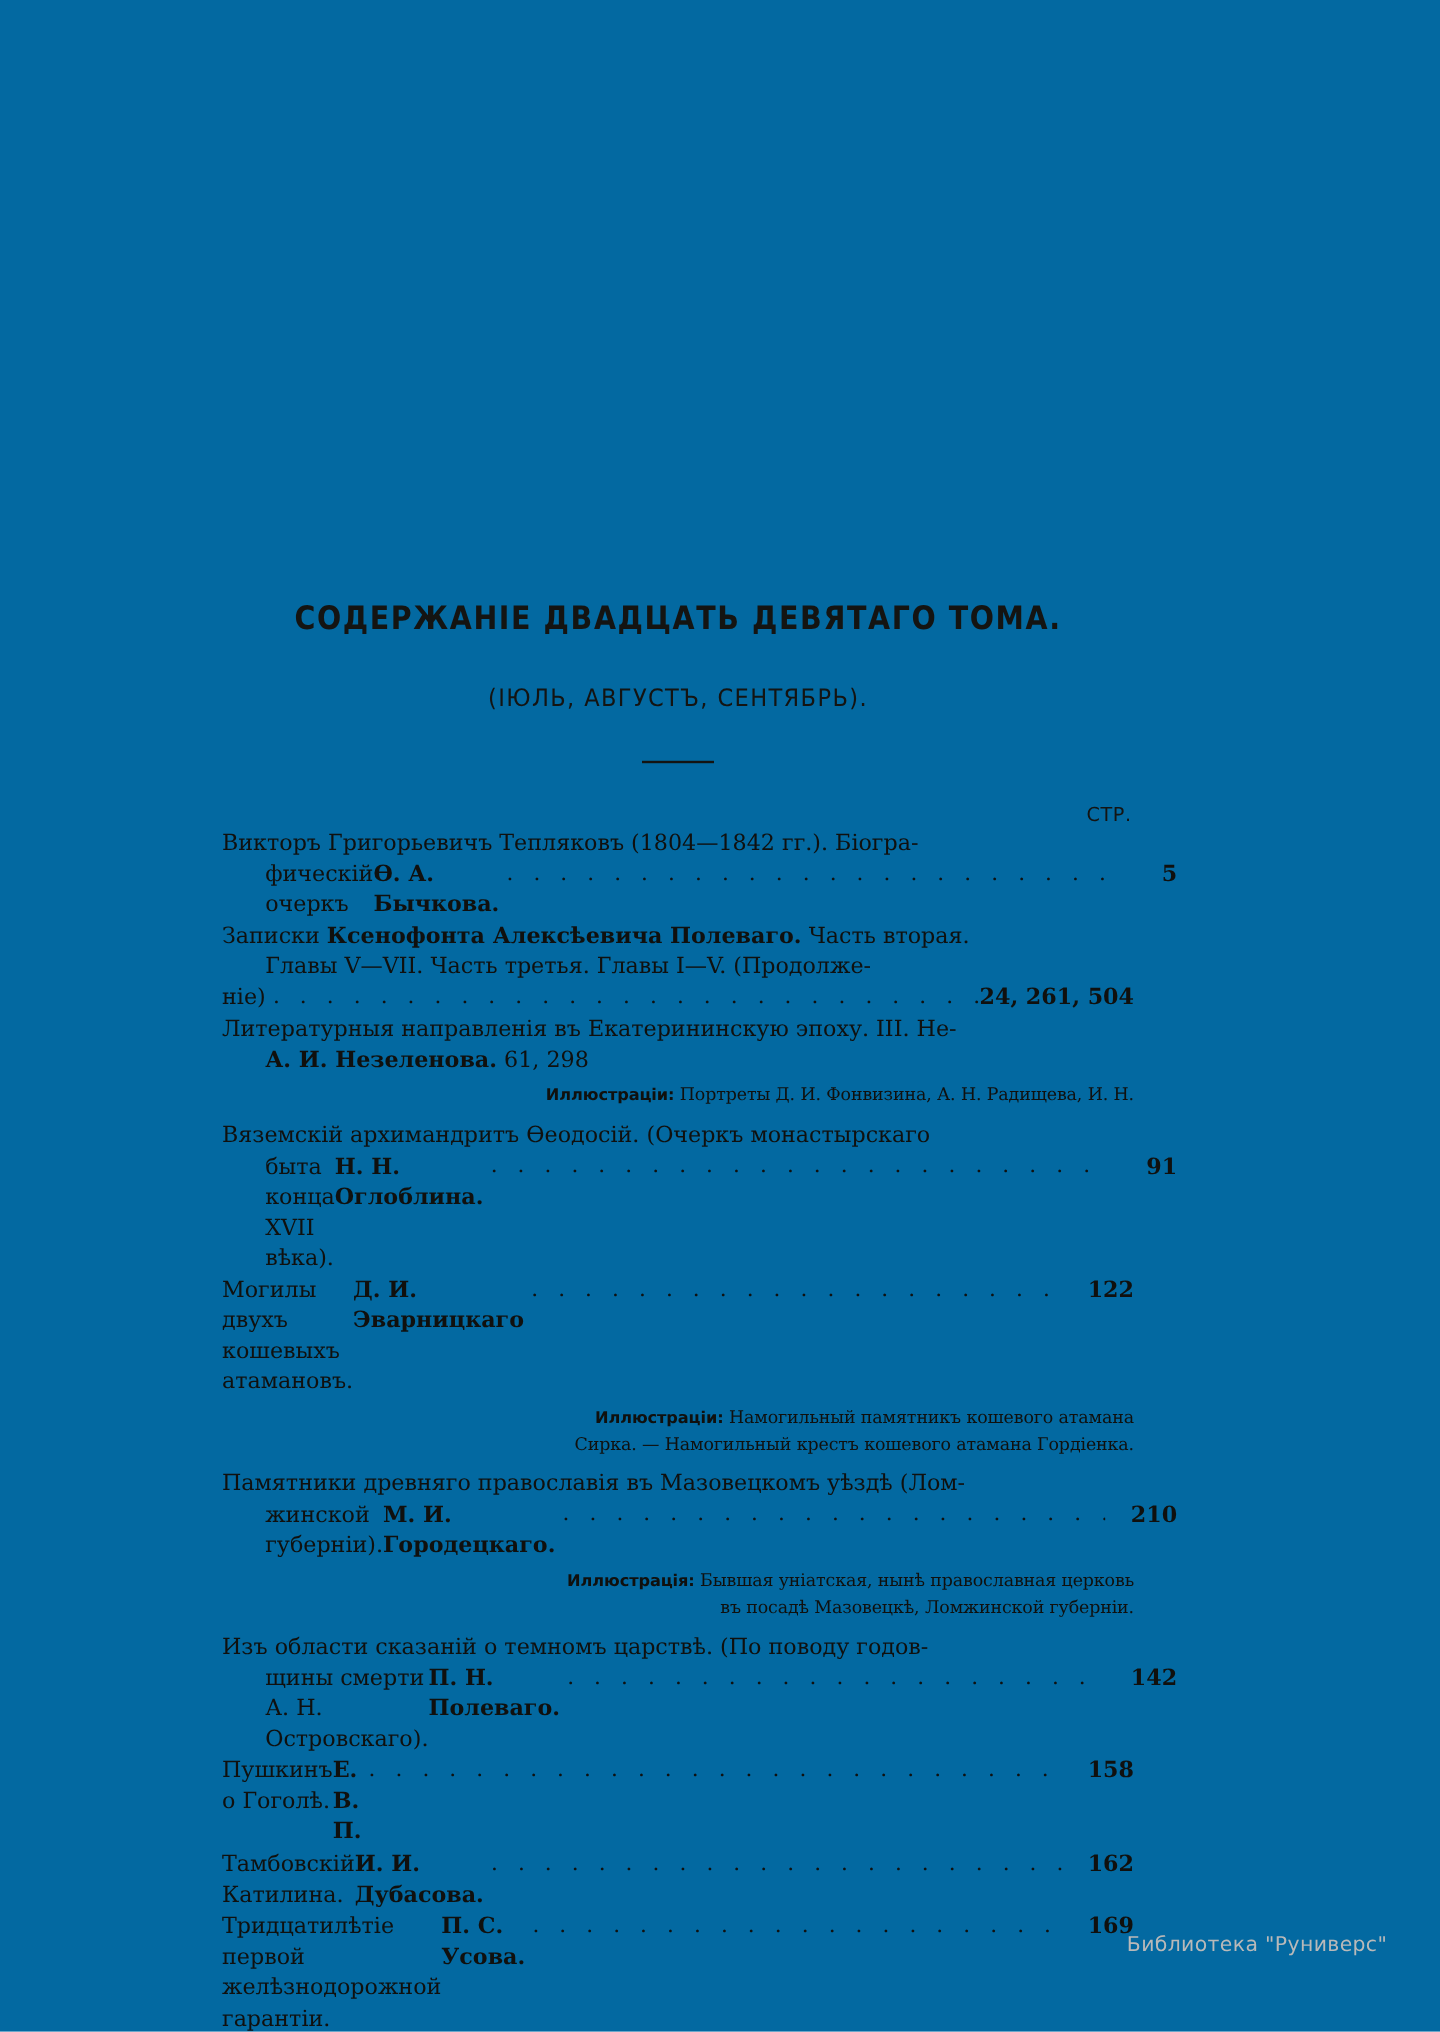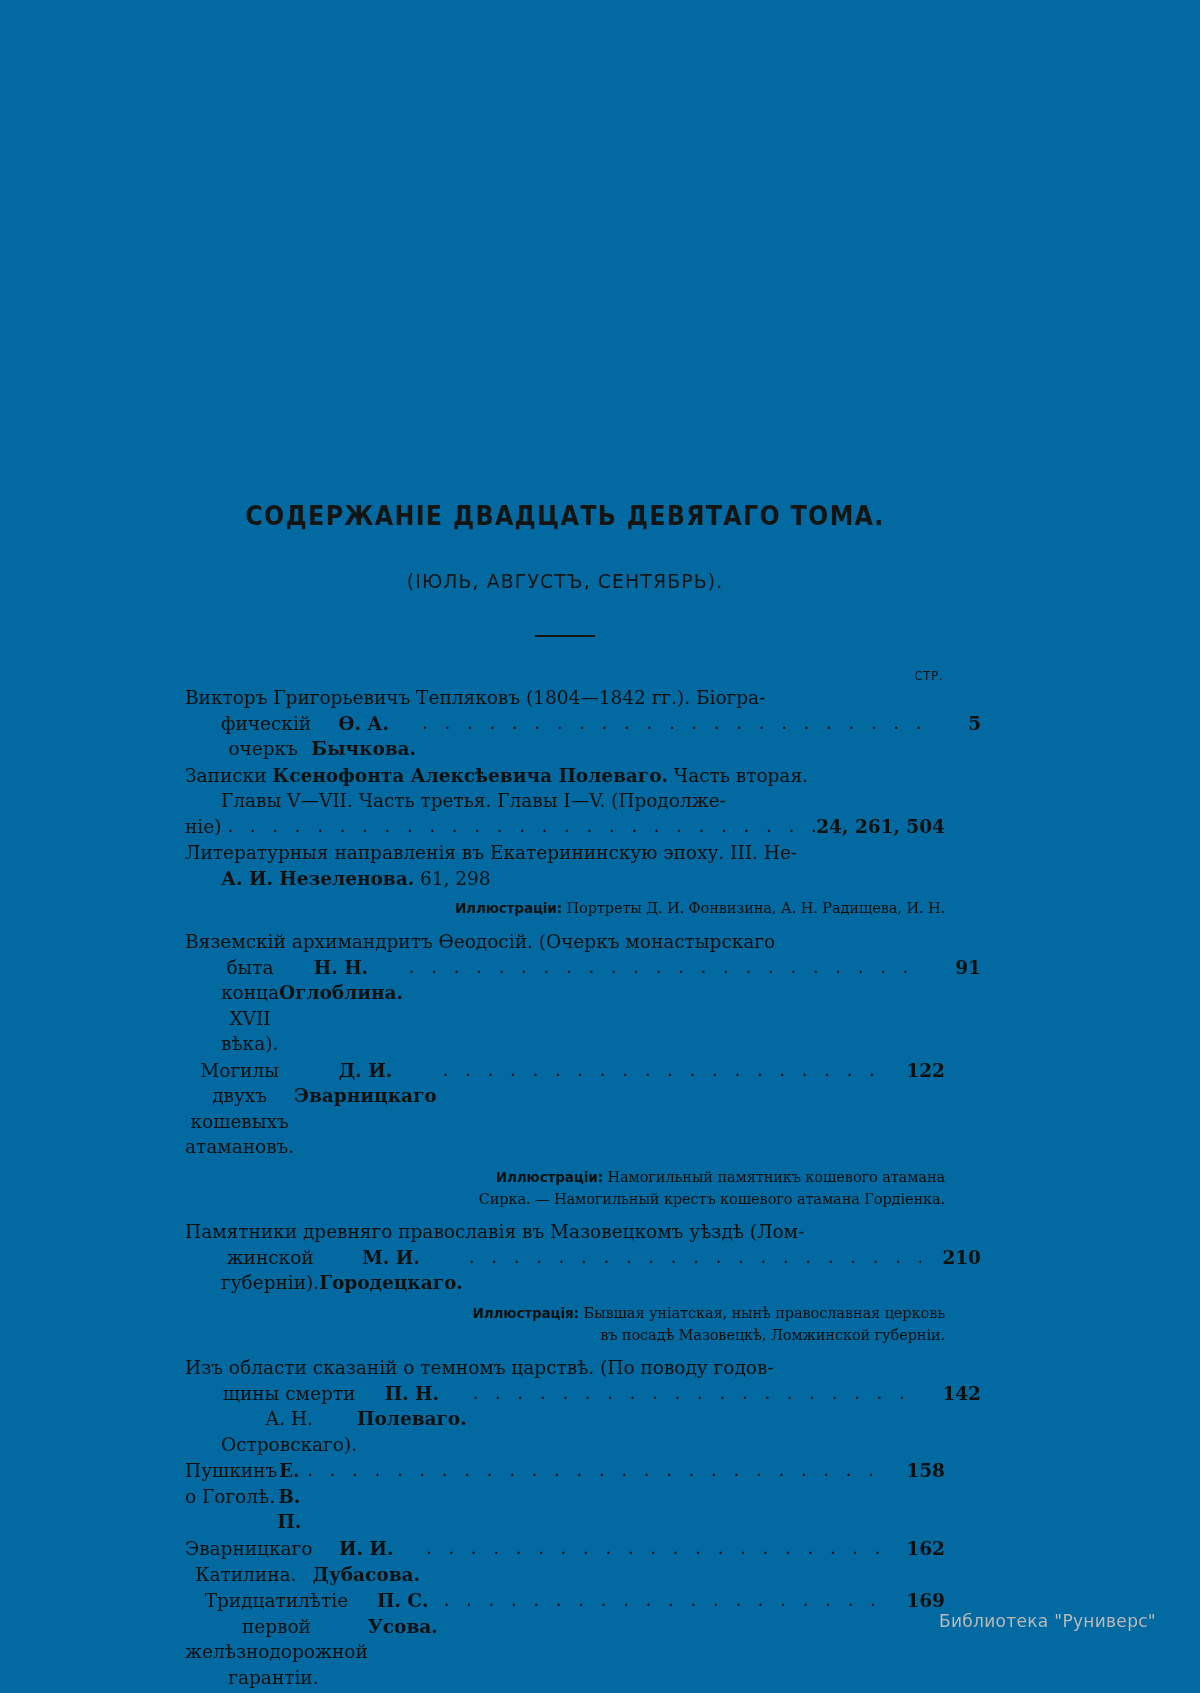--- a/index.html
+++ b/index.html
@@ -51,21 +51,21 @@
     margin-top: 30px;
   }
   .rule {
     display: inline-block;
     width: 60px;
     height: 2px;
     background: #141412;
   }
   .col-header {
     text-align: right;
-    font-size: 12px;
+    font-size: 16px;
     letter-spacing: 0.5px;
     font-family: "DejaVu Sans", sans-serif;
     margin-top: 28px;
     margin-bottom: 2px;
     padding-right: 2px;
     color: #141412;
   }
   .toc {
     font-size: 0;
   }
@@ -79,21 +79,20 @@
   .entry .ln {
     display: flex;
     align-items: baseline;
     width: 100%;
   }
   .entry .ln.indent {
     padding-left: 36px;
   }
   .entry .txt {
     white-space: pre-wrap;
-    text-align: center;
   }
   .entry .bold {
     font-weight: 700;
   }
   .leaders {
     flex: 1 1 auto;
     min-width: 6px;
     overflow: hidden;
     white-space: nowrap;
     font-size: 18px;
@@ -235,21 +234,21 @@
         <div class="entry">
           <div class="ln">
             <span class="txt">Пушкинъ о Гоголѣ. </span>
             <span class="txt bold">Е. В. П.</span>
             <span class="leaders">. . . . . . . . . . . . . . . . . . . . . . . . . . . . . . . . . . . . . . . . . . . . . . . . . . . . . . . . . . . . . . . . . . . . . . . . . . . . . . . . . . . . . . . . . . . . . . . . . . . . . . . . . . . . . . . . . . . . . . . . </span>
             <span class="pg">158</span>
           </div>
         </div>
         <div class="entry">
           <div class="ln">
-            <span class="txt">Эварницкаго Катилина. </span>
+            <span class="txt">Тамбовскій Катилина. </span>
             <span class="txt bold">И. И. Дубасова.</span>
             <span class="leaders">. . . . . . . . . . . . . . . . . . . . . . . . . . . . . . . . . . . . . . . . . . . . . . . . . . . . . . . . . . . . . . . . . . . . . . . . . . . . . . . . . . . . . . . . . . . . . . . . . . . . . . . . . . . . . . . . . . . . . . . . </span>
             <span class="pg">162</span>
           </div>
         </div>
         <div class="entry">
           <div class="ln">
             <span class="txt">Тридцатилѣтіе первой желѣзнодорожной гарантіи. </span>
             <span class="txt bold">П. С. Усова.</span>
             <span class="leaders">. . . . . . . . . . . . . . . . . . . . . . . . . . . . . . . . . . . . . . . . . . . . . . . . . . . . . . . . . . . . . . . . . . . . . . . . . . . . . . . . . . . . . . . . . . . . . . . . . . . . . . . . . . . . . . . . . . . . . . . . </span>

